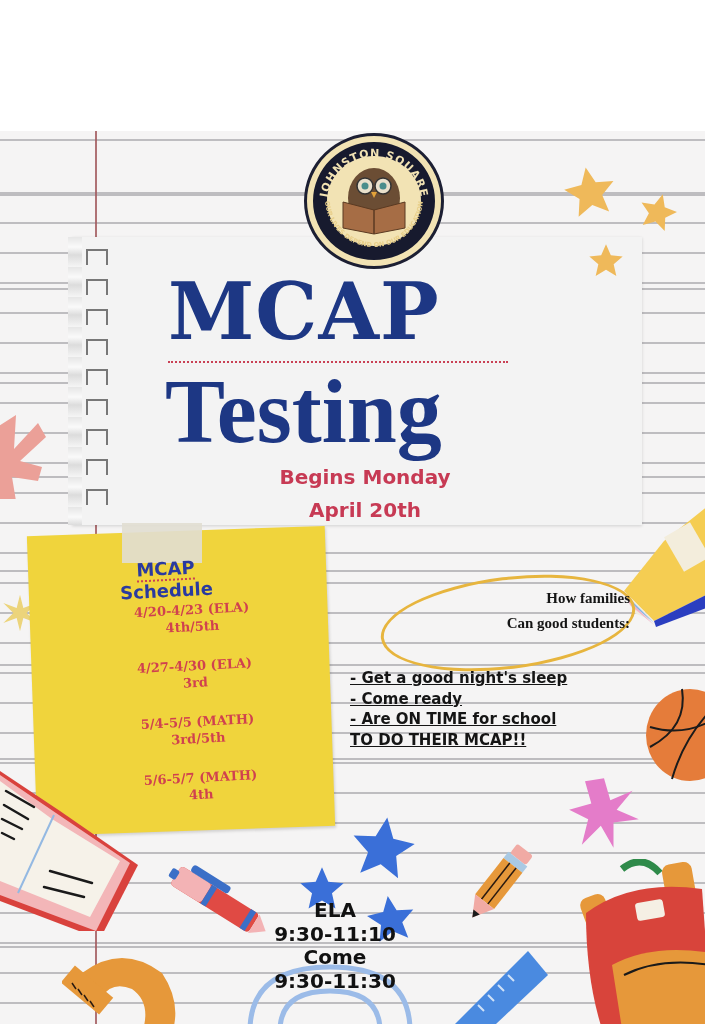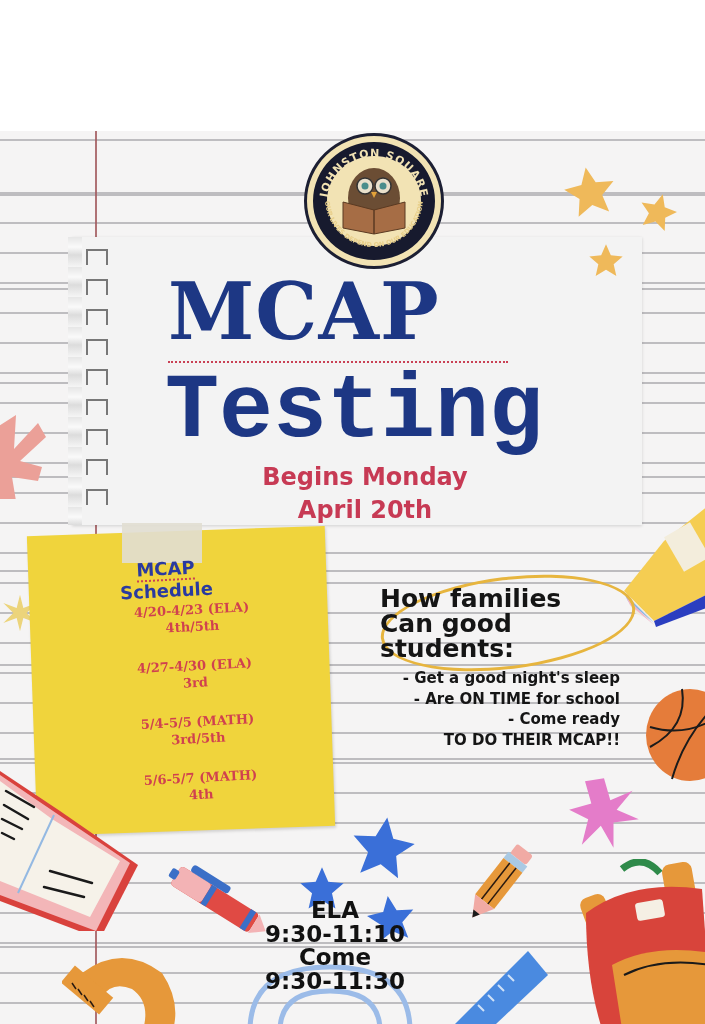--- a/index.html
+++ b/index.html
@@ -16,31 +16,31 @@
     box-shadow:0 1px 3px rgba(0,0,0,.15);}
   .torn-edge{position:absolute;left:68px;top:106px;width:14px;height:288px;
     background:repeating-linear-gradient(to bottom,#e6e6e6 0,#fafafa 10px,#dcdcdc 18px,#f5f5f5 30px);}
   .holes{position:absolute;left:86px;top:118px;width:20px;height:270px;}
   .hole{position:absolute;left:0;width:18px;height:14px;border-left:2px solid #777;border-right:2px solid #777;border-top:2px solid #777;}
   .logo{position:absolute;left:304px;top:2px;width:140px;height:136px;border-radius:50%;background:#f2e3b4;border:3px solid #1c1f33;box-sizing:border-box;}
   .logo-ring{position:absolute;inset:6px;border-radius:50%;border:14px solid #171a2e;}
   .logo svg{position:absolute;left:0;top:0;}
   .title1{position:absolute;left:168px;top:142px;font-family:"DejaVu Serif",serif;font-weight:bold;font-size:78px;line-height:78px;color:#1d3784;letter-spacing:1px;}
   .dotline{position:absolute;left:168px;top:230px;width:340px;border-top:2px dotted #c94155;}
-  .title2{position:absolute;left:165px;top:236px;font-family:Liberation Mono, monospace;font-weight:bold;font-size:90px;line-height:90px;color:#1d3784;letter-spacing:0px;}
-  .begins{position:absolute;left:210px;top:330px;width:310px;text-align:center;font-family:"DejaVu Sans",sans-serif;font-weight:bold;font-size:24px;line-height:33px;color:#c73a54;}
+  .title2{position:absolute;left:165px;top:236px;font-family:Liberation Serif, serif;font-weight:bold;font-size:90px;line-height:90px;color:#1d3784;letter-spacing:0px;}
+  .begins{position:absolute;left:210px;top:330px;width:310px;text-align:center;font-family:"DejaVu Sans",sans-serif;font-weight:bold;font-size:20px;line-height:33px;color:#c73a54;}
   .sticky{position:absolute;left:32px;top:400px;width:298px;height:300px;background:#f0d43c;transform:rotate(-2deg);box-shadow:1px 2px 3px rgba(0,0,0,.15);}
   .tape{position:absolute;left:122px;top:392px;width:80px;height:40px;background:rgba(225,222,210,.9);transform:rotate(0deg);}
   .sched-title{position:absolute;left:96px;top:428px;width:140px;text-align:center;font-weight:bold;font-size:18px;line-height:20px;color:#2a3aa0;transform:rotate(-3deg);}
   .sched-list{position:absolute;left:92px;top:470px;width:210px;text-align:center;transform:rotate(-3deg);}
   .sched-item{font-family:"DejaVu Serif",serif;font-weight:bold;font-size:13px;line-height:17px;color:#d0414f;margin-bottom:22px;}
   .ellipse{position:absolute;left:380px;top:446px;width:250px;height:86px;border:3px solid #e7b53e;border-radius:50%;transform:rotate(-7deg);}
-  .families{position:absolute;left:380px;top:455px;width:250px;text-align:left;font-weight:bold;font-size:25px;line-height:25px;color:#151515;}
-  .tips{position:absolute;left:350px;top:537px;width:270px;text-align:right;font-weight:bold;font-size:15px;line-height:20.5px;color:#151515;}
-  .times{position:absolute;left:250px;top:768px;width:170px;text-align:center;font-weight:bold;font-size:23px;line-height:23.5px;color:#111;}
+  .families{position:absolute;left:380px;top:455px;width:250px;text-align:right;font-weight:bold;font-size:15px;line-height:25px;color:#151515;font-family:Liberation Serif, serif;}
+  .tips{position:absolute;left:350px;top:537px;width:270px;text-align:left;font-weight:bold;font-size:15px;line-height:20.5px;color:#151515;text-decoration:underline;}
+  .times{position:absolute;left:250px;top:768px;width:170px;text-align:center;font-weight:bold;font-size:20px;line-height:23.5px;color:#111;}
   .deco{position:absolute;}
 </style>
 </head>
 <body>
 
 <div class="poster">
   <div class="lined"></div>
   <div class="margin-line"></div>
 
   <div class="torn"></div>
@@ -136,22 +136,22 @@
     <rect x="48" y="26" width="30" height="40" fill="#f3eddc" transform="rotate(-30 63 46)"></rect>
   </svg>
 
   <div class="ellipse"></div>
   <div class="families">
     <div>How families</div>
     <div>Can good students:</div>
   </div>
   <div class="tips">
     <div>-  Get a good night's sleep</div>
+    <div>-  Come ready</div>
     <div>-  Are ON TIME for school</div>
-    <div>-  Come ready</div>
     <div>TO DO THEIR MCAP!!</div>
   </div>
 
   <svg class="deco" style="left:644px;top:556px" width="70" height="96" viewBox="0 0 70 96">
     <ellipse cx="46" cy="48" rx="44" ry="46" fill="#e57c3a"></ellipse>
     <path d="M6 40 Q40 50 70 32" stroke="#1b1b1b" stroke-width="2" fill="none"></path>
     <path d="M28 92 Q40 50 70 20" stroke="#1b1b1b" stroke-width="2" fill="none"></path>
     <path d="M38 2 Q44 40 6 60" stroke="#1b1b1b" stroke-width="2" fill="none"></path>
   </svg>
 

